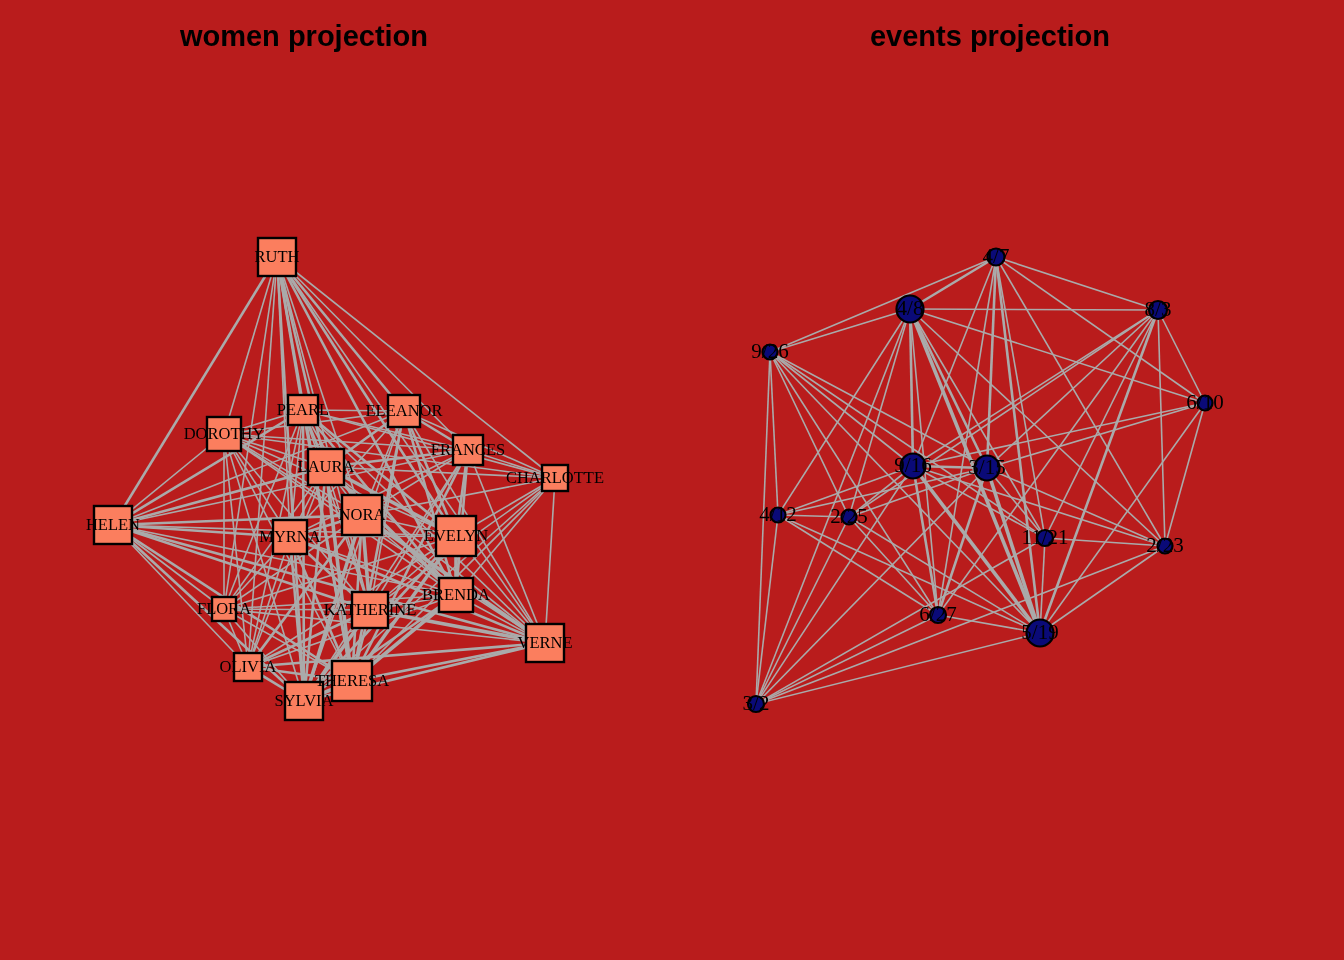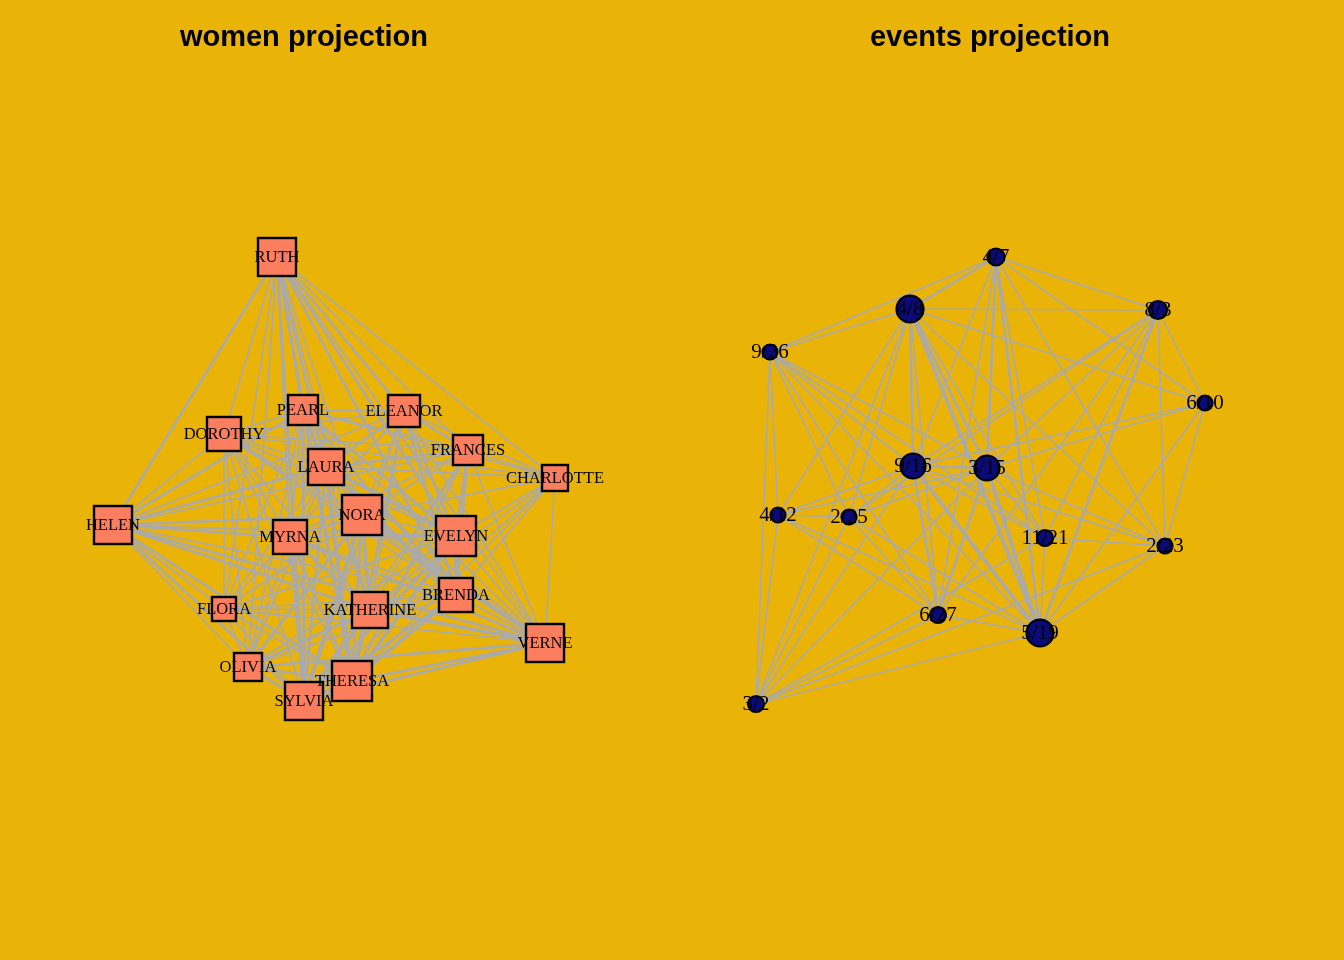--- a/index.html
+++ b/index.html
@@ -10,21 +10,21 @@
   body {
     width: 1344px;
     height: 960px;
     font-family: "Liberation Sans", sans-serif;
     overflow: hidden;
   }
   #root {
     position: relative;
     width: 1344px;
     height: 960px;
-    background: #eab308;
+    background: #b91c1c;
   }
   .panel {
     position: absolute;
     top: 0;
     height: 960px;
   }
   #panel-women { left: 0px; width: 672px; }
   #panel-events { left: 644px; width: 672px; }
 
   .panel-title {

